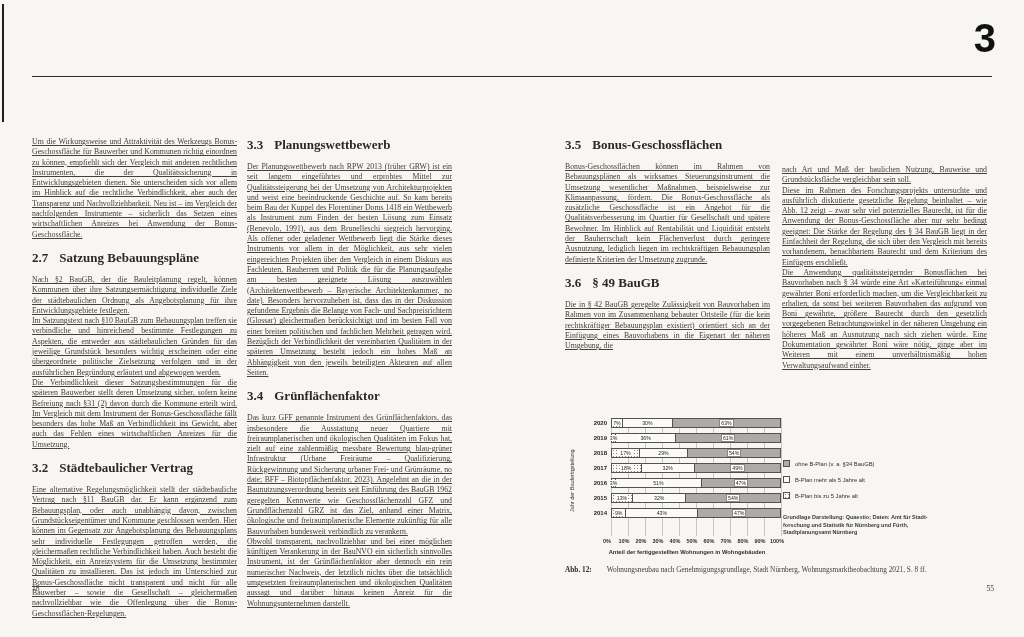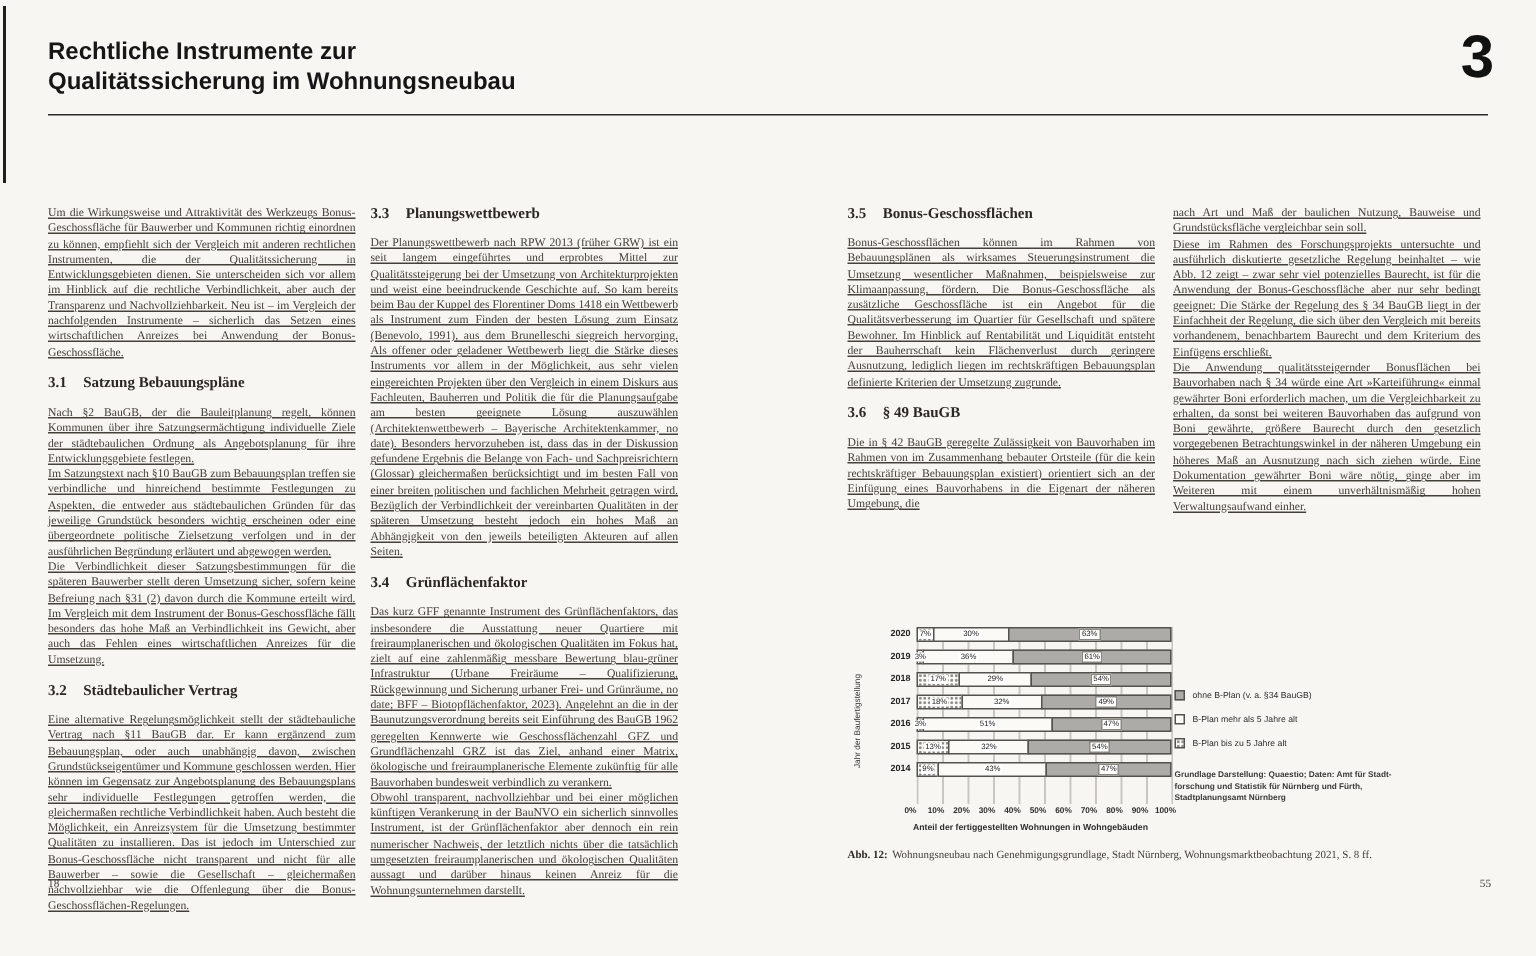--- a/index.html
+++ b/index.html
@@ -9,23 +9,23 @@
 
   .edge{position:absolute;left:2px;top:4px;width:2px;height:118px;background:#1f1f1f;}
 
   .title{position:absolute;left:32px;top:25px;font-family:"Liberation Sans",sans-serif;
          font-weight:bold;font-size:16px;line-height:20px;color:#161616;}
   .chapter{position:absolute;right:28px;top:16px;font-family:"Liberation Sans",sans-serif;
            font-weight:bold;font-size:40px;color:#111;}
   .rule{position:absolute;left:32px;right:32px;top:76px;height:1px;background:#2b2b2b;}
 
   .col{position:absolute;top:137px;width:205px;}
-  .col1{left:32px;} .col2{left:247px;} .col3{left:565px;} .col4{left:782px;}
+  .col1{left:32px;} .col2{left:247px;} .col3{left:565px;} .col4{left:782px;margin-top:28px;}
   .col p{margin:0;font-size:7.8px;line-height:10.3px;text-align:justify;hyphens:auto;color:#44403a;text-decoration:underline;}
-  h3.sec{margin:10px 0 9px 0;font-size:10px;color:#2c2925;font-weight:bold;font-family:"Liberation Serif",serif;}
+  h3.sec{margin:10px 0 9px 0;font-size:13px;color:#2c2925;font-weight:bold;font-family:"Liberation Serif",serif;}
   h3.sec .num{display:inline-block;margin-right:11px;}
 
   .pagenum{position:absolute;top:584px;font-size:7.5px;color:#3d3933;}
   .pagenum.left{left:32px;} .pagenum.right{right:30px;}
 
   
   .chart{position:absolute;left:565px;top:410px;width:436px;height:178px;
          font-family:"Liberation Sans",sans-serif;color:#2c2c2c;}
   .ylab{position:absolute;left:4px;top:102px;transform:rotate(-90deg);transform-origin:0 0;
         font-size:5.5px;white-space:nowrap;color:#333;}
@@ -57,40 +57,36 @@
   .swatch{width:7px;height:7px;box-sizing:border-box;border:1px solid #54524e;margin-right:5px;flex:0 0 auto;}
   .swatch.gray{background:#acaba7;}
   .swatch.white{background:#fbfaf7;}
   .swatch.dotted{background-color:#fbfaf7;
        background-image:radial-gradient(circle,#87857f 0.8px,transparent 0.95px);background-size:3px 3px;}
   .legend-item span{font-size:5.8px;color:#2e2e2e;}
   .source{position:absolute;left:218px;top:104px;font-size:5.5px;line-height:7.5px;
           font-weight:bold;color:#3a3a3a;width:150px;}
   .caption{position:absolute;left:0;top:155px;width:436px;font-family:"Liberation Serif",serif;
            font-size:7.3px;color:#44403a;}
-  .caption b{margin-right:3px;color:#2c2925;}
+  .caption b{margin-right:15px;color:#2c2925;}
 </style>
 </head>
 <body>
 
 <div class="spread">
 
   <div class="edge"></div>
 
-  <div class="title">
-    <div>Rechtliche Instrumente zur</div>
-    <div>Qualitätssicherung im Wohnungsneubau</div>
-  </div>
   <div class="chapter">3</div>
   <div class="rule"></div>
 
   <div class="col col1">
     <p>Um die Wirkungsweise und Attraktivität des Werkzeugs Bonus-Geschossfläche für Bauwerber und Kommunen richtig einordnen zu können, empfiehlt sich der Vergleich mit anderen rechtlichen Instrumenten, die der Qualitätssicherung in Entwicklungsgebieten dienen. Sie unterscheiden sich vor allem im Hinblick auf die rechtliche Verbindlichkeit, aber auch der Transparenz und Nachvollziehbarkeit. Neu ist – im Vergleich der nachfolgenden Instrumente – sicherlich das Setzen eines wirtschaftlichen Anreizes bei Anwendung der Bonus-Geschossfläche.</p>
     <h3 class="sec">
-      <span class="num">3.1</span><span>Satzung Bebauungspläne</span>
+      <span class="num">2.7</span><span>Satzung Bebauungspläne</span>
     </h3>
     <p>Nach §2 BauGB, der die Bauleitplanung regelt, können Kommunen über ihre Satzungsermächtigung individuelle Ziele der städtebaulichen Ordnung als Angebotsplanung für ihre Entwicklungsgebiete festlegen.</p>
     <p>Im Satzungstext nach §10 BauGB zum Bebauungsplan treffen sie verbindliche und hinreichend bestimmte Festlegungen zu Aspekten, die entweder aus städtebaulichen Gründen für das jeweilige Grundstück besonders wichtig erscheinen oder eine übergeordnete politische Zielsetzung verfolgen und in der ausführlichen Begründung erläutert und abgewogen werden.</p>
     <p>Die Verbindlichkeit dieser Satzungsbestimmungen für die späteren Bauwerber stellt deren Umsetzung sicher, sofern keine Befreiung nach §31 (2) davon durch die Kommune erteilt wird. Im Vergleich mit dem Instrument der Bonus-Geschossfläche fällt besonders das hohe Maß an Verbindlichkeit ins Gewicht, aber auch das Fehlen eines wirtschaftlichen Anreizes für die Umsetzung.</p>
     <h3 class="sec">
       <span class="num">3.2</span><span>Städtebaulicher Vertrag</span>
     </h3>
     <p>Eine alternative Regelungsmöglichkeit stellt der städtebauliche Vertrag nach §11 BauGB dar. Er kann ergänzend zum Bebauungsplan, oder auch unabhängig davon, zwischen Grundstückseigentümer und Kommune geschlossen werden. Hier können im Gegensatz zur Angebotsplanung des Bebauungsplans sehr individuelle Festlegungen getroffen werden, die gleichermaßen rechtliche Verbindlichkeit haben. Auch besteht die Möglichkeit, ein Anreizsystem für die Umsetzung bestimmter Qualitäten zu installieren. Das ist jedoch im Unterschied zur Bonus-Geschossfläche nicht transparent und nicht für alle Bauwerber – sowie die Gesellschaft – gleichermaßen nachvollziehbar wie die Offenlegung über die Bonus-Geschossflächen-Regelungen.</p>
   </div>
 

